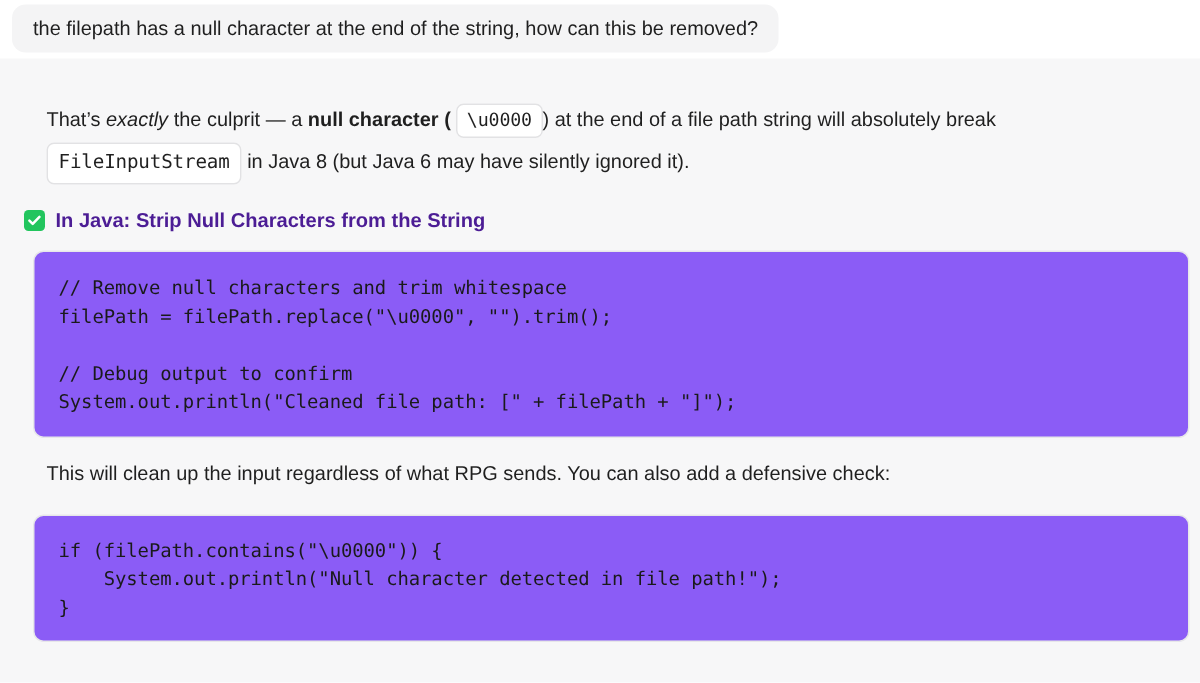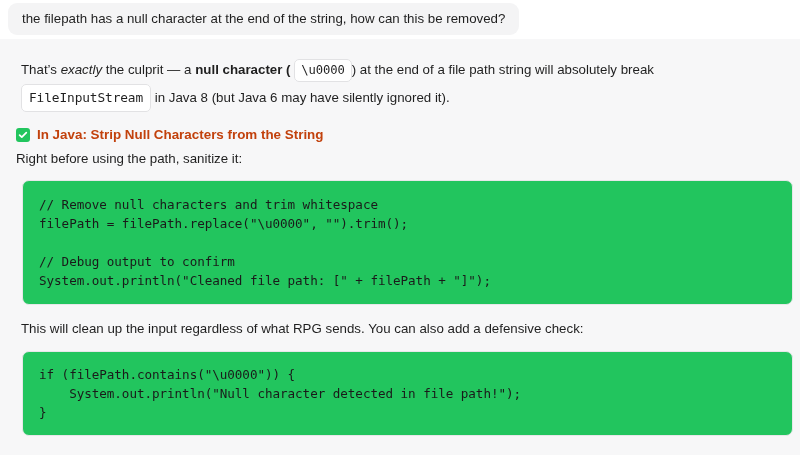--- a/index.html
+++ b/index.html
@@ -56,21 +56,21 @@
     background: #f7f7f8;
     box-sizing: border-box;
     padding: 11px 0 0 0;
     overflow: hidden;
   }
 
   .para {
     font-size: 13.3px;
     line-height: 22px;
     color: #1f1f1f;
-    margin: 6px;
+    margin: 16px;
     padding: 0 12px 0 15px;
   }
   .para.p-lead {
     line-height: 27px;
     padding-bottom: 1px;
   }
   .para.p-tight {
     line-height: 18px;
     padding-top: 2px;
   }
@@ -111,35 +111,35 @@
     background: #22c55e;
     display: inline-flex;
     align-items: center;
     justify-content: center;
     flex: 0 0 auto;
   }
   .check-icon svg { display: block; }
   .section-title {
     font-size: 13.4px;
     font-weight: bold;
-    color: #c2410c;
+    color: #4c1d95;
     line-height: 16px;
   }
 
   .sub-line {
     font-size: 13.3px;
     line-height: 19px;
     color: #1f1f1f;
     padding: 0 12px 0 16px;
     margin-top: 6px;
   }
 
   
   .code-block {
-    background: #22c55e;
+    background: #8b5cf6;
     border: 1px solid #e7e7e9;
     border-radius: 7px;
     margin: 12px 7px 0 22px;
     padding: 14px 16px 14px 16px;
     overflow: hidden;
   }
   .code-block pre {
     margin: 0;
     font-family: "DejaVu Sans Mono", monospace;
     font-size: 12.6px;
@@ -178,21 +178,20 @@
 
     <div class="section-head">
       <span class="check-icon">
         <svg width="10" height="10" viewBox="0 0 10 10" aria-hidden="true">
           <path d="M1.6 5.1 L3.8 7.2 L8.3 2.6" fill="none" stroke="#ffffff" stroke-width="1.7" stroke-linecap="round" stroke-linejoin="round"></path>
         </svg>
       </span>
       <span class="section-title">In Java: Strip Null Characters from the String</span>
     </div>
 
-    <div class="sub-line">Right before using the path, sanitize it:</div>
 
     <div class="code-block">
       <pre>// Remove null characters and trim whitespace
 filePath = filePath.replace("\u0000", "").trim();
 
 // Debug output to confirm
 System.out.println("Cleaned file path: [" + filePath + "]");</pre>
     </div>
 
     <p class="para mid-para">This will clean up the input regardless of what RPG sends. You can also add a defensive check:</p>

